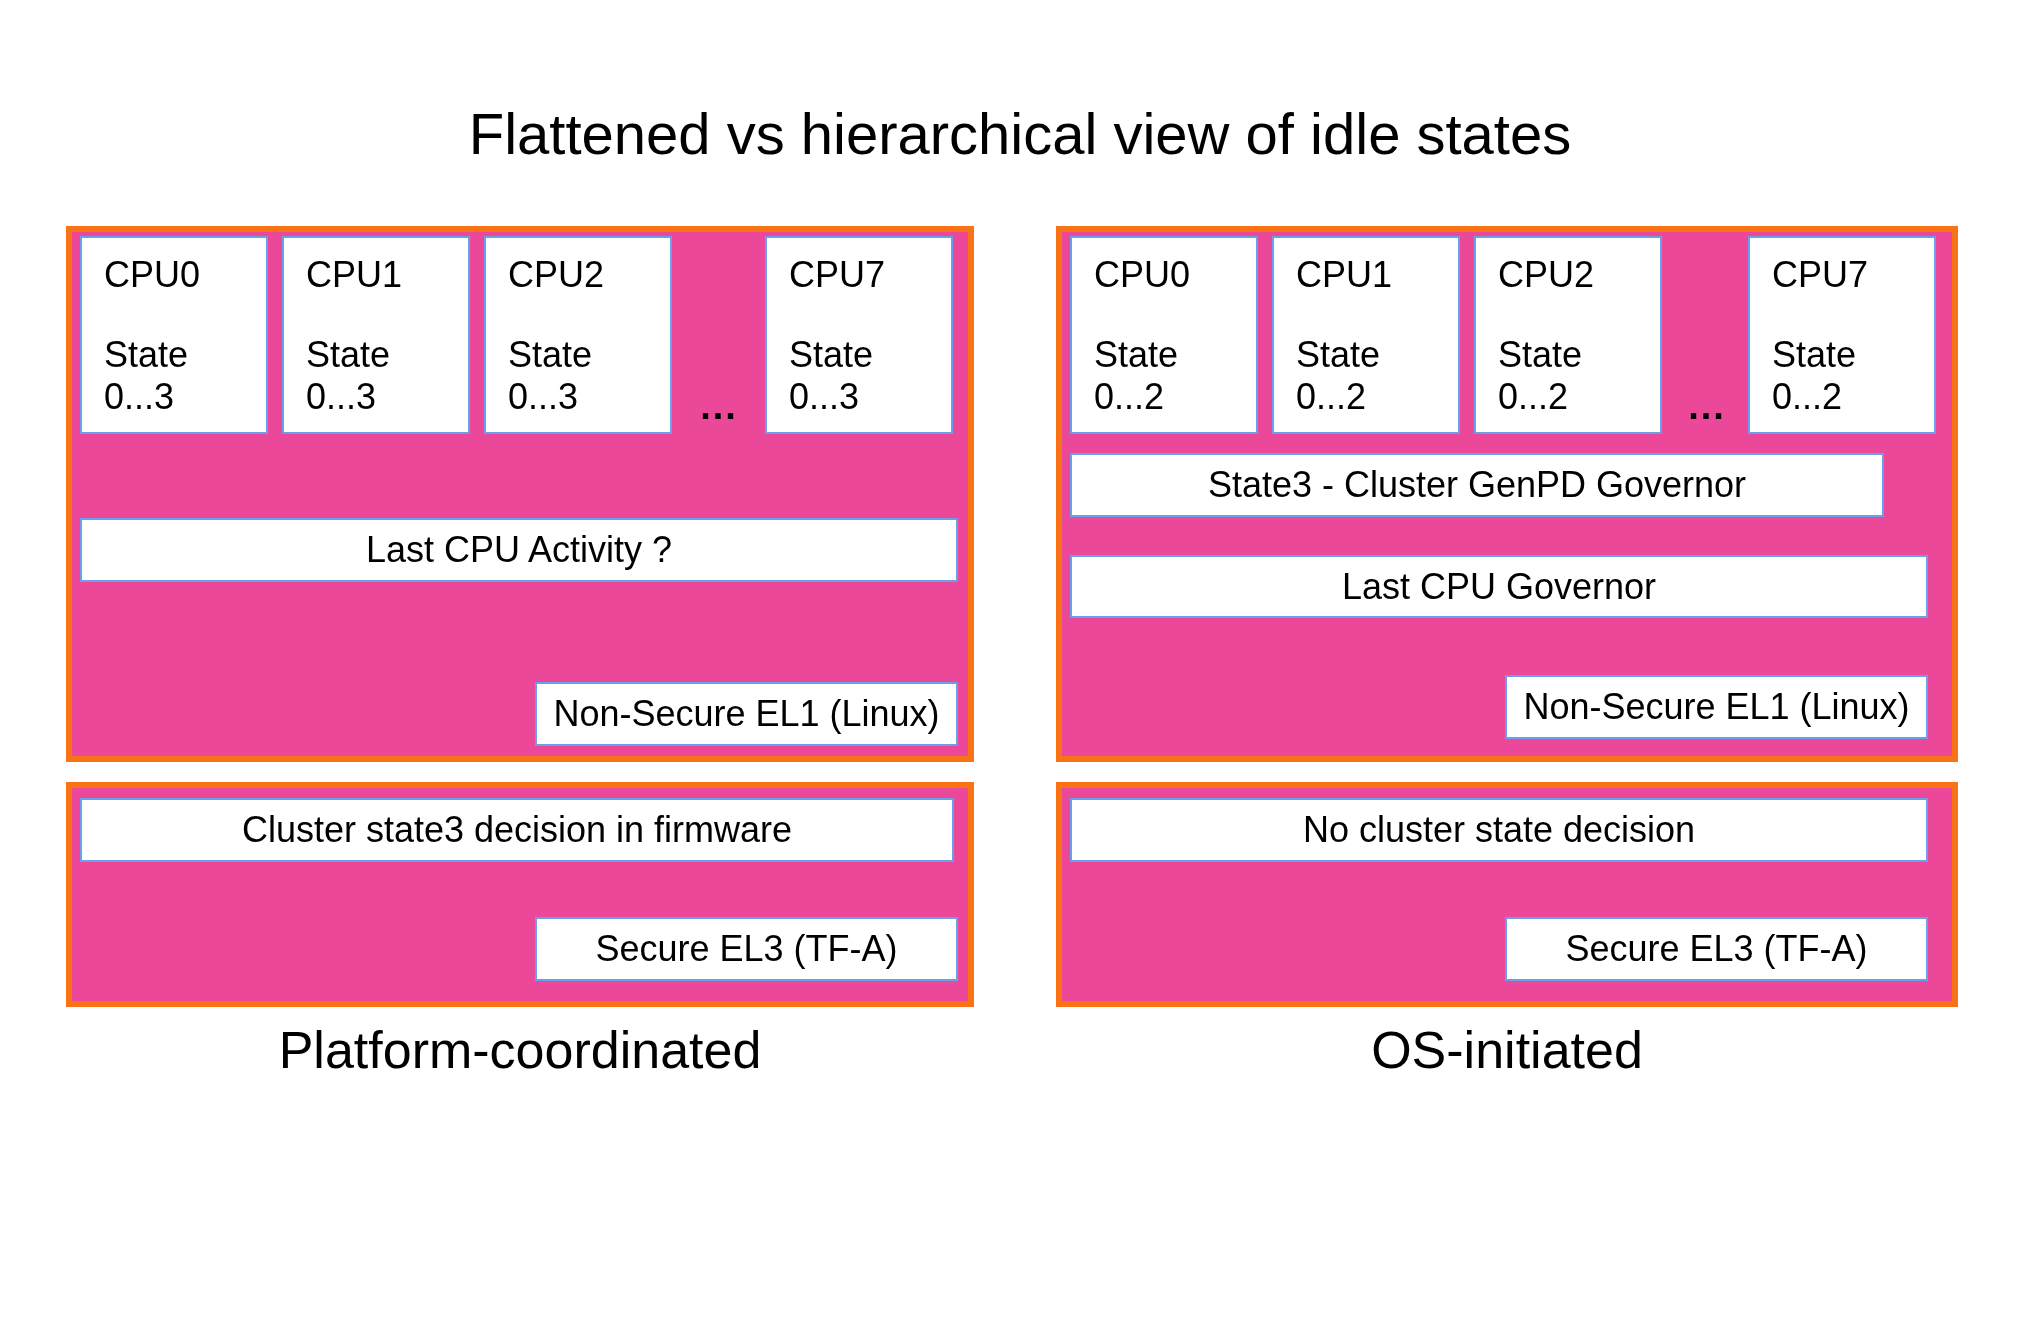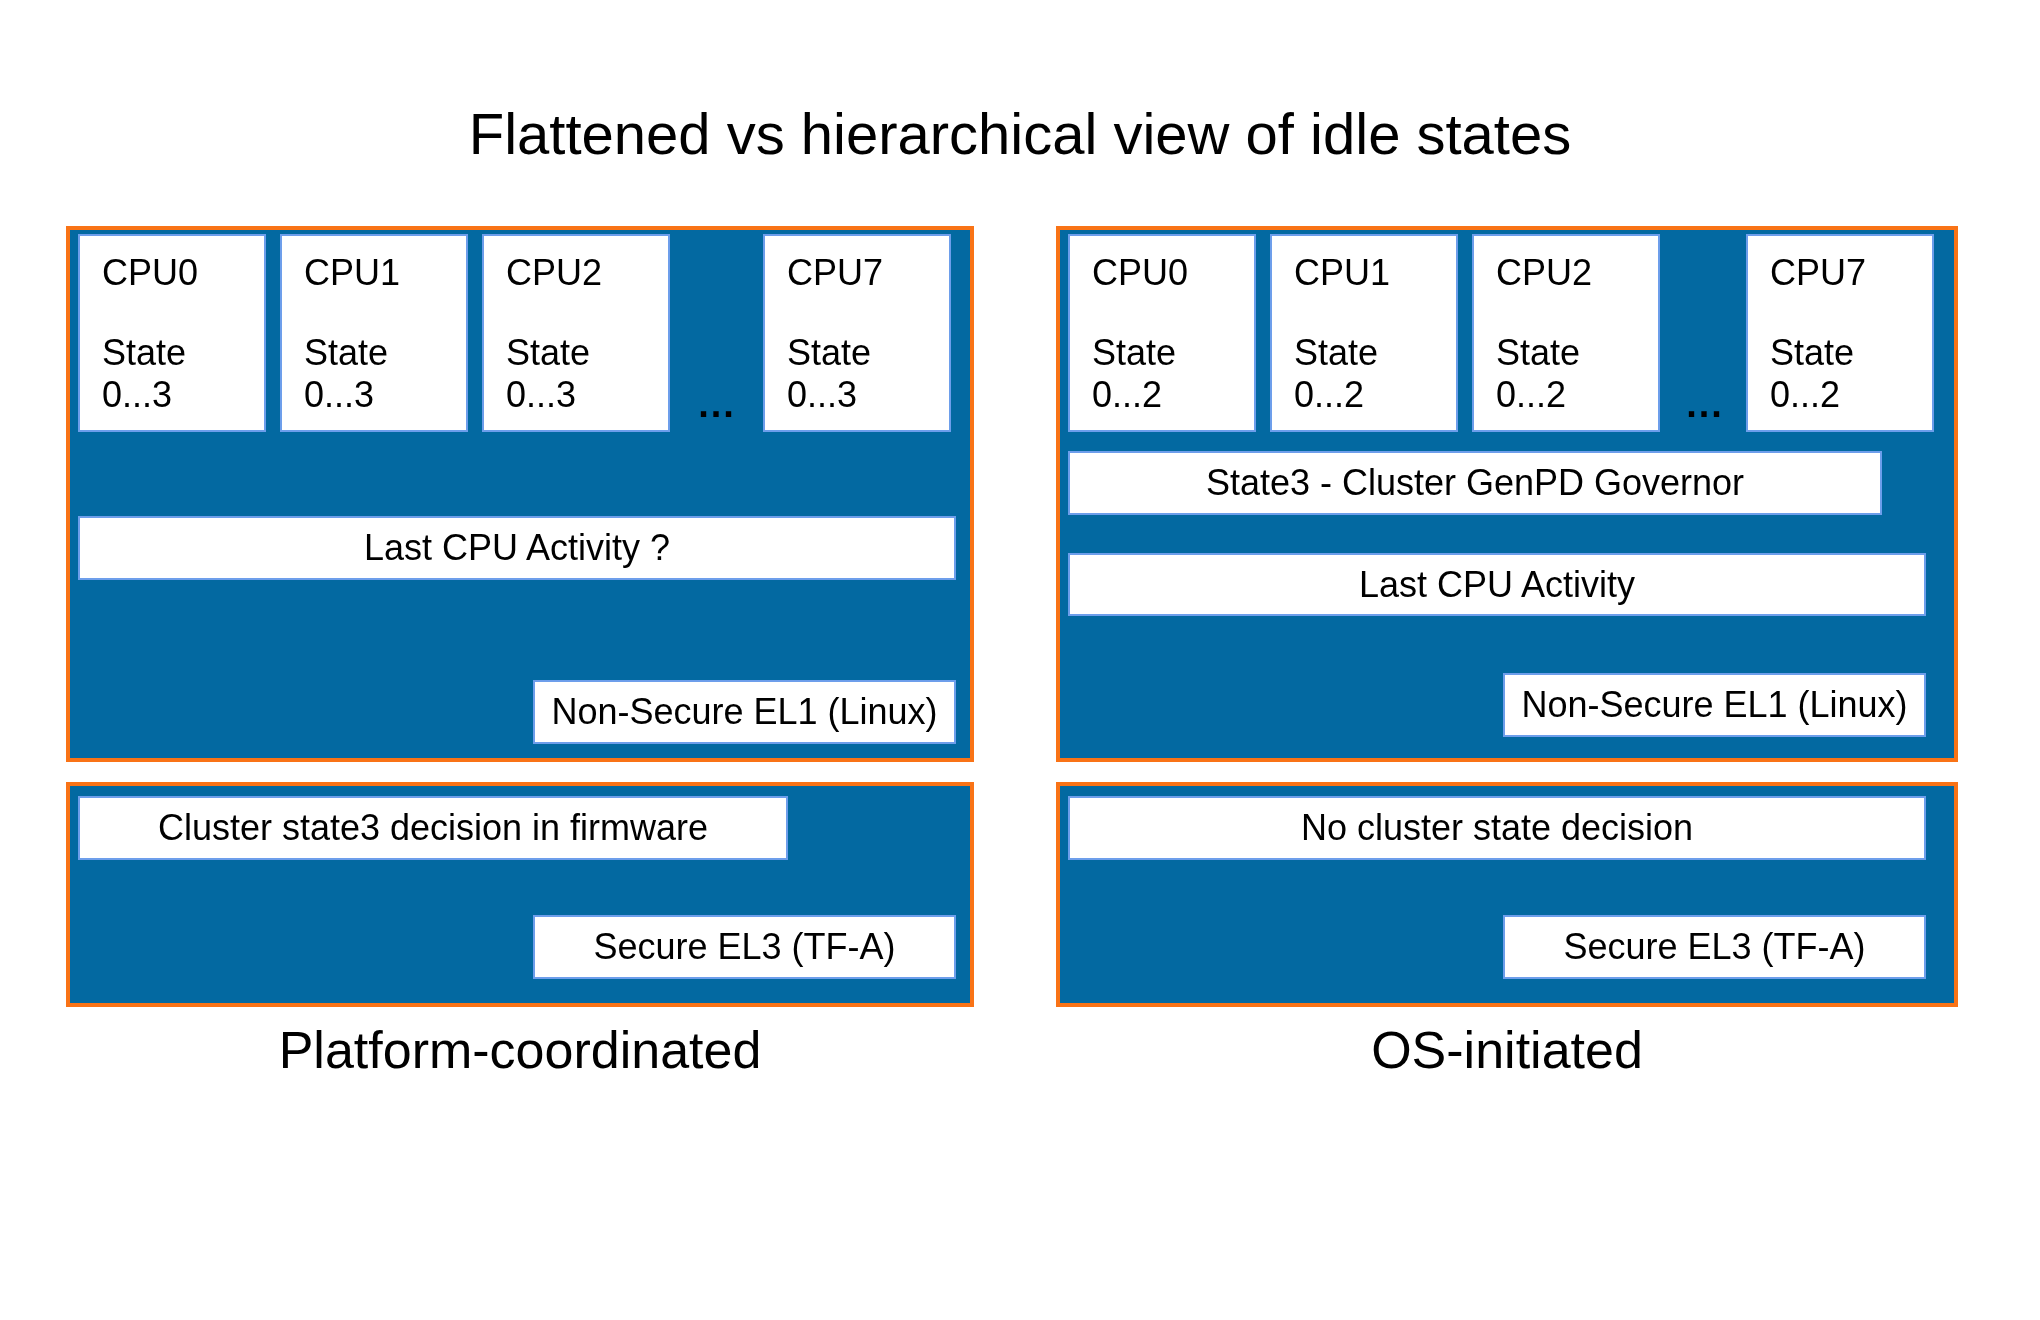--- a/index.html
+++ b/index.html
@@ -12,22 +12,22 @@
     overflow:hidden;
   }
   .title{
     position:absolute;left:0;right:0;top:102px;
     text-align:center;
     font-size:58px;line-height:64px;
     color:#000000;
   }
   .outer-box{
     position:absolute;
-    background:#0369a1;
-    border:4px solid #f97316;
+    background:#ec4899;
+    border:6px solid #f97316;
     box-sizing:border-box;
   }
   .inner-box{
     position:absolute;
     background:#fff;
     border:2px solid #6d9eeb;
     box-sizing:border-box;
   }
   .cpu-box{
     width:188px;height:198px;top:4px;
@@ -56,21 +56,21 @@
   
   #left-top   {left:66px;  top:226px; width:908px; height:536px;}
   #left-bottom{left:66px;  top:782px; width:908px; height:225px;}
   #left-top .cpu-0{left:8px;}
   #left-top .cpu-1{left:210px;}
   #left-top .cpu-2{left:412px;}
   #left-top .cpu-7{left:693px;}
   #left-top .dots{left:612px;}
   #left-last-activity {left:8px;  top:286px; width:878px; height:64px;}
   #left-non-secure    {left:463px;top:450px; width:423px; height:64px;}
-  #left-cluster-decision{left:8px; top:10px; width:710px; height:64px;}
+  #left-cluster-decision{left:8px; top:10px; width:874px; height:64px;}
   #left-secure-el3    {left:463px;top:129px; width:423px; height:64px;}
   #left-label{left:66px;width:908px;}
   
   #right-top   {left:1056px; top:226px; width:902px; height:536px;}
   #right-bottom{left:1056px; top:782px; width:902px; height:225px;}
   #right-top .cpu-0{left:8px;}
   #right-top .cpu-1{left:210px;}
   #right-top .cpu-2{left:412px;}
   #right-top .cpu-7{left:686px;}
   #right-top .dots{left:610px;}
@@ -148,21 +148,21 @@
     <div class="dots">...</div>
     <div class="inner-box cpu-box cpu-7">
       <div>CPU7</div>
       <div class="cpu-state">State
 0...2</div>
     </div>
     <div class="inner-box wide-box" id="right-governor">
       <span>State3 - Cluster GenPD Governor</span>
     </div>
     <div class="inner-box wide-box" id="right-last-activity">
-      <span>Last CPU Activity</span>
+      <span>Last CPU Governor</span>
     </div>
     <div class="inner-box wide-box" id="right-non-secure">
       <span>Non-Secure EL1 (Linux)</span>
     </div>
   </div>
 
   <div class="outer-box" id="right-bottom">
     <div class="inner-box wide-box" id="right-cluster-decision">
       <span>No cluster state decision</span>
     </div>

